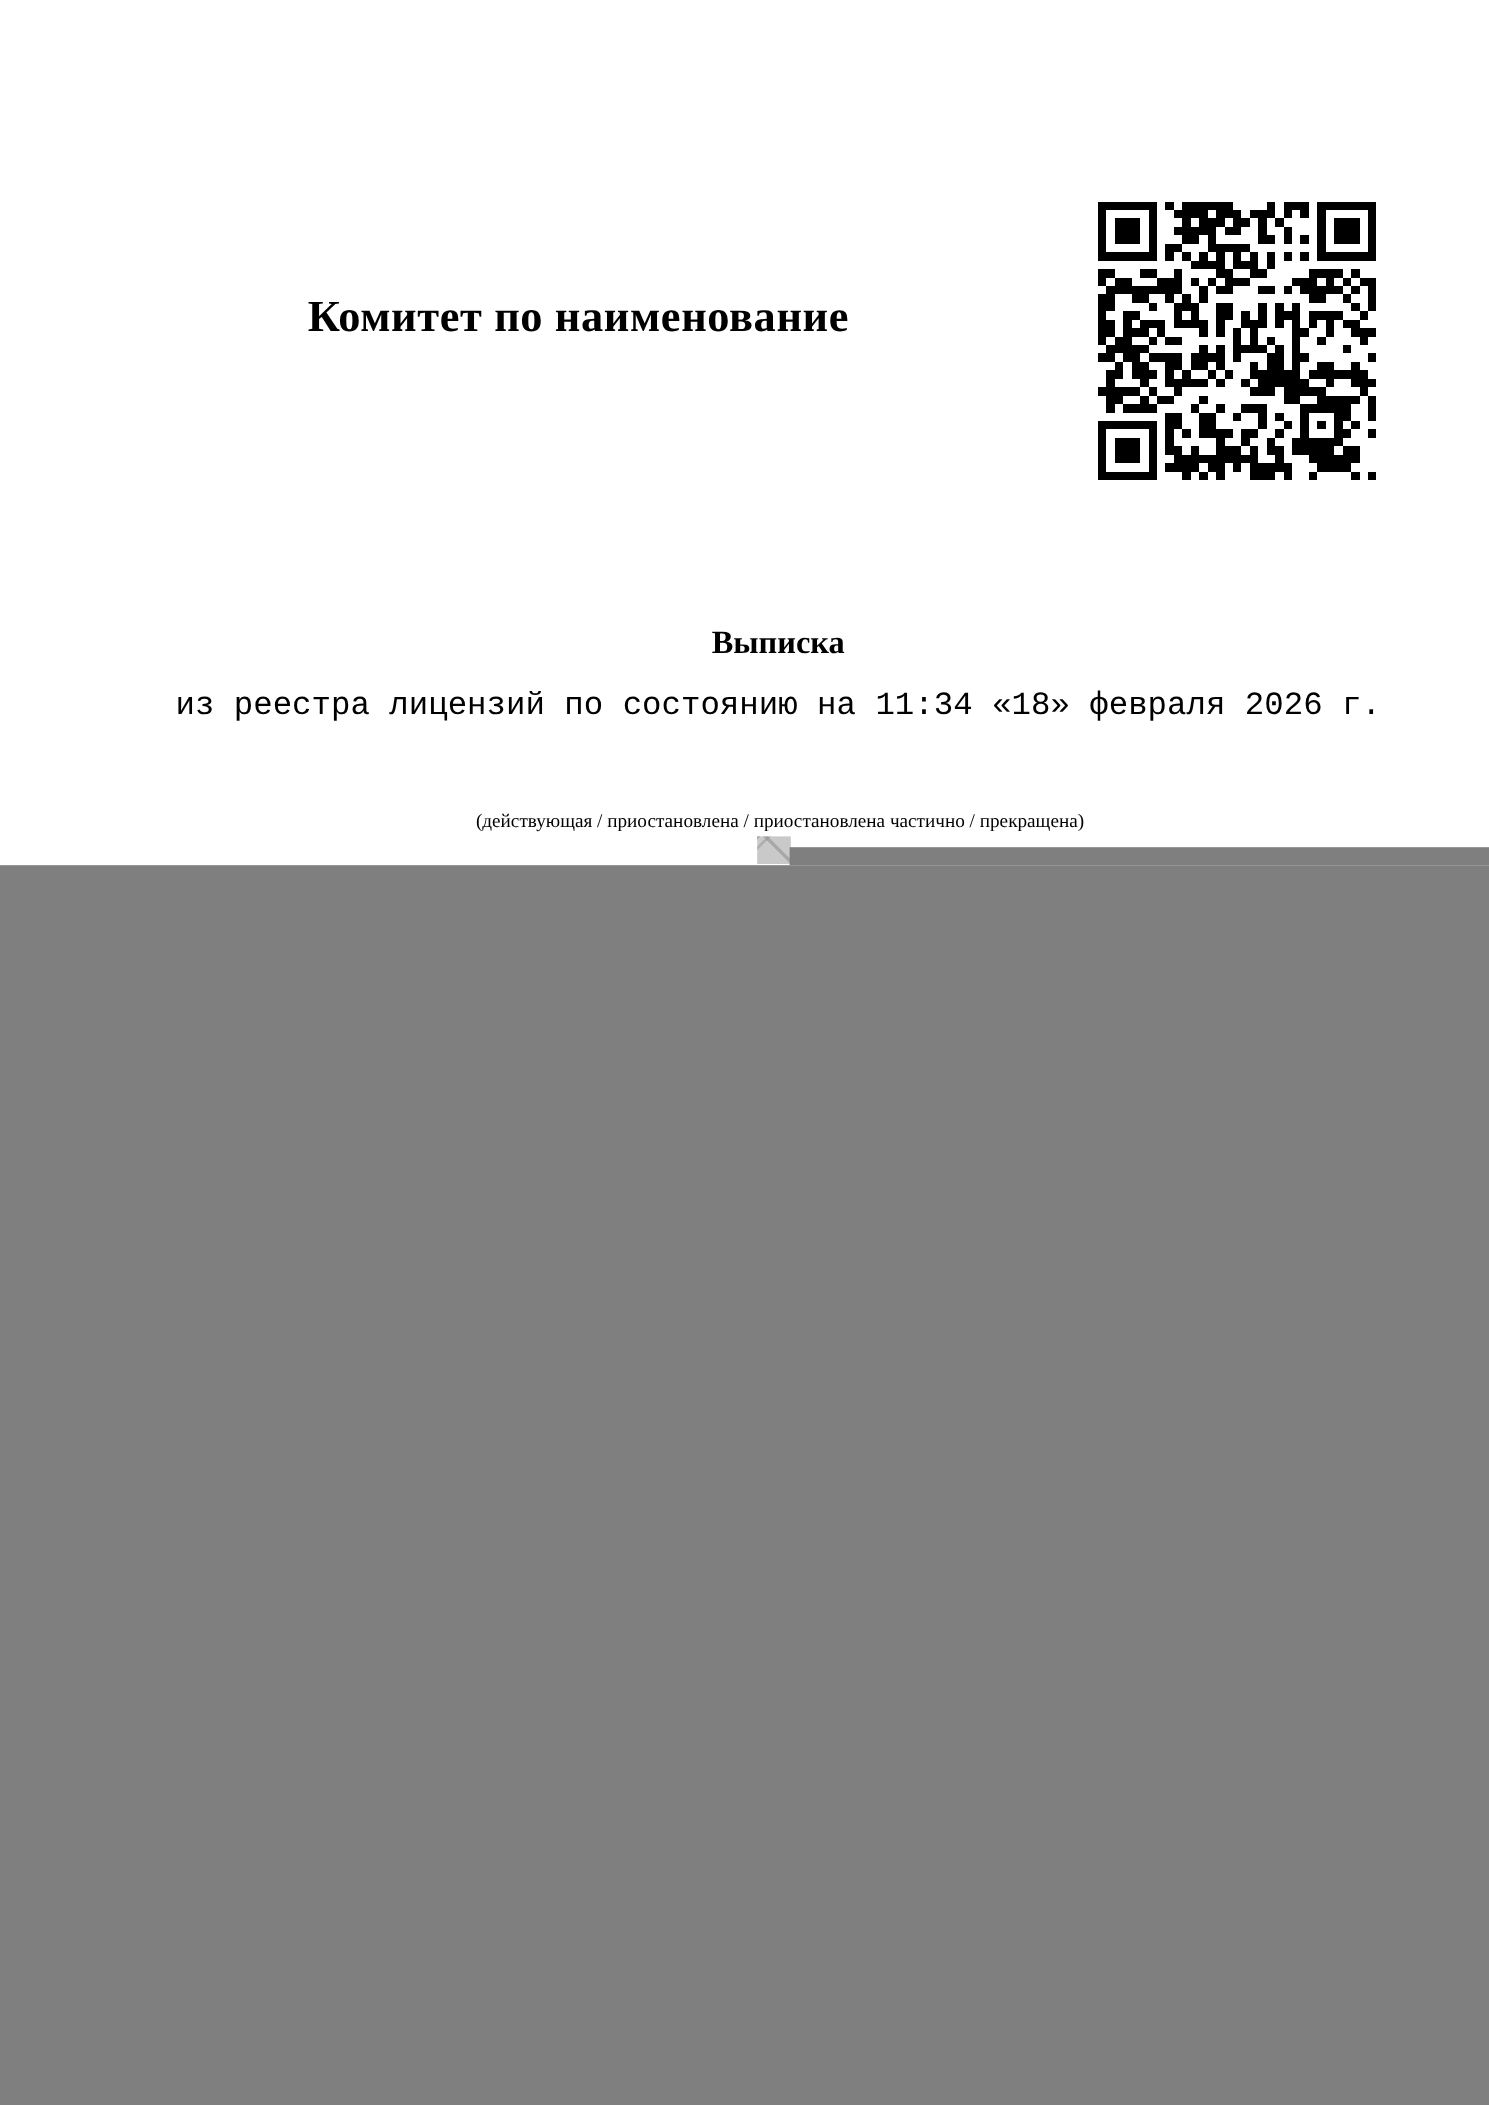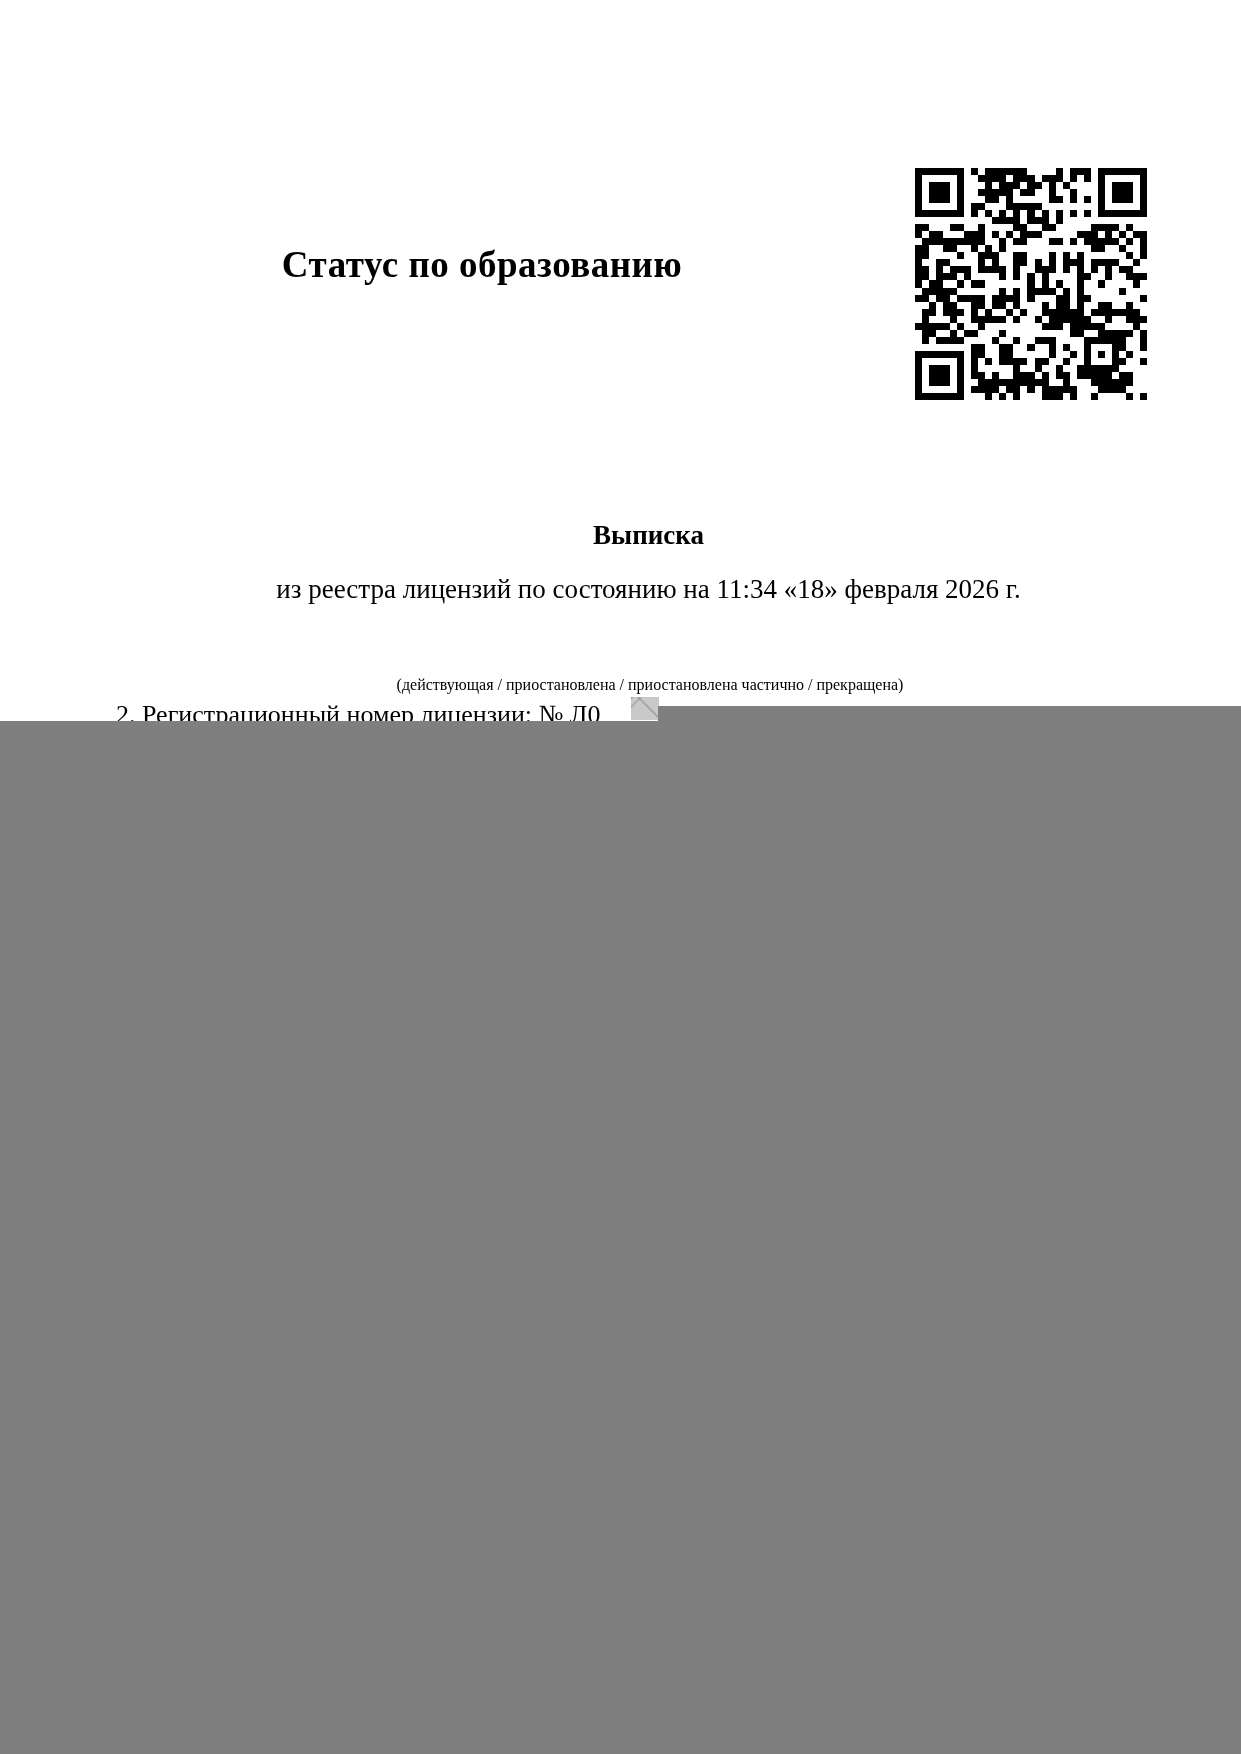--- a/index.html
+++ b/index.html
@@ -60,20 +60,21 @@
     font-weight: bold;
   }
   .doc-title-2 {
     position: absolute;
     left: 56px;
     top: 574px;
     width: 1185px;
     text-align: center;
     font-size: 27px;
     white-space: nowrap;
+    font-family: Liberation Mono, monospace;
   }
   .item-1 {
     position: absolute;
     left: 116px;
     top: 626px;
     font-size: 26px;
     white-space: nowrap;
   }
   .item-1-caption {
     position: absolute;
@@ -115,21 +116,21 @@
     top: 721px;
     width: 100%;
     height: 1033px;
   }
 </style>
 </head>
 <body>
 
 <div class="page" style="background: rgb(255, 255, 255); color: rgb(0, 0, 0);">
 
-  <div class="authority">Статус по образованию</div>
+  <div class="authority">Комитет по наименование</div>
 
 
   <div class="qr">
     <svg id="qr-svg" viewBox="0 0 33 33" xmlns="http://www.w3.org/2000/svg">
         <rect x="0" y="0" width="33" height="33" fill="#ffffff"></rect>
         <rect x="0" y="0" width="1" height="1" fill="#000000"></rect>
         <rect x="1" y="0" width="1" height="1" fill="#000000"></rect>
         <rect x="2" y="0" width="1" height="1" fill="#000000"></rect>
         <rect x="3" y="0" width="1" height="1" fill="#000000"></rect>
         <rect x="4" y="0" width="1" height="1" fill="#000000"></rect>
@@ -682,21 +683,20 @@
       </svg>
   </div>
 
   <div class="doc-title-1">Выписка</div>
 
   <div class="doc-title-2">из реестра лицензий по состоянию на 11:34 «18» февраля 2026 г.</div>
 
 
   <div class="item-1-caption">(действующая / приостановлена / приостановлена частично / прекращена)</div>
 
-  <div class="item-2">2. Регистрационный номер лицензии: № Л0</div>
 
   <div class="render-artifact" style="background-color: rgb(201, 201, 201);"></div>
 
   <div class="gray-step" style="background: rgb(127, 127, 127);"></div>
 
   <div class="gray-main" style="background: rgb(127, 127, 127);"></div>
 
 </div>
 
 </body></html>

